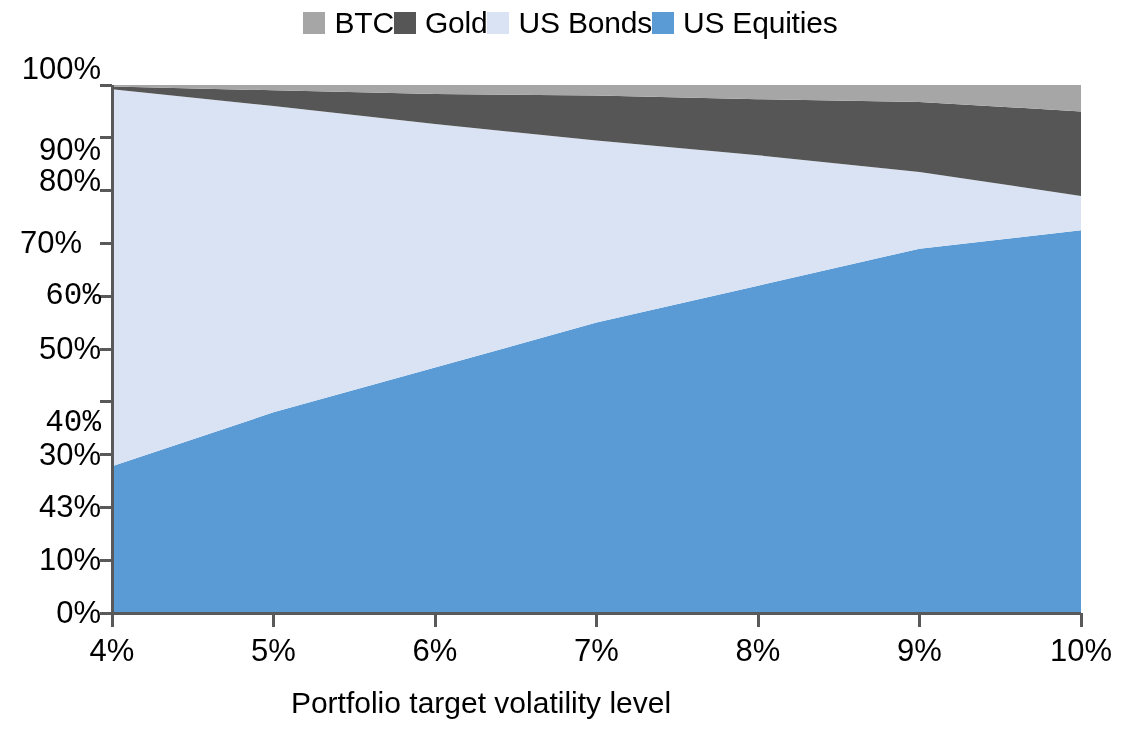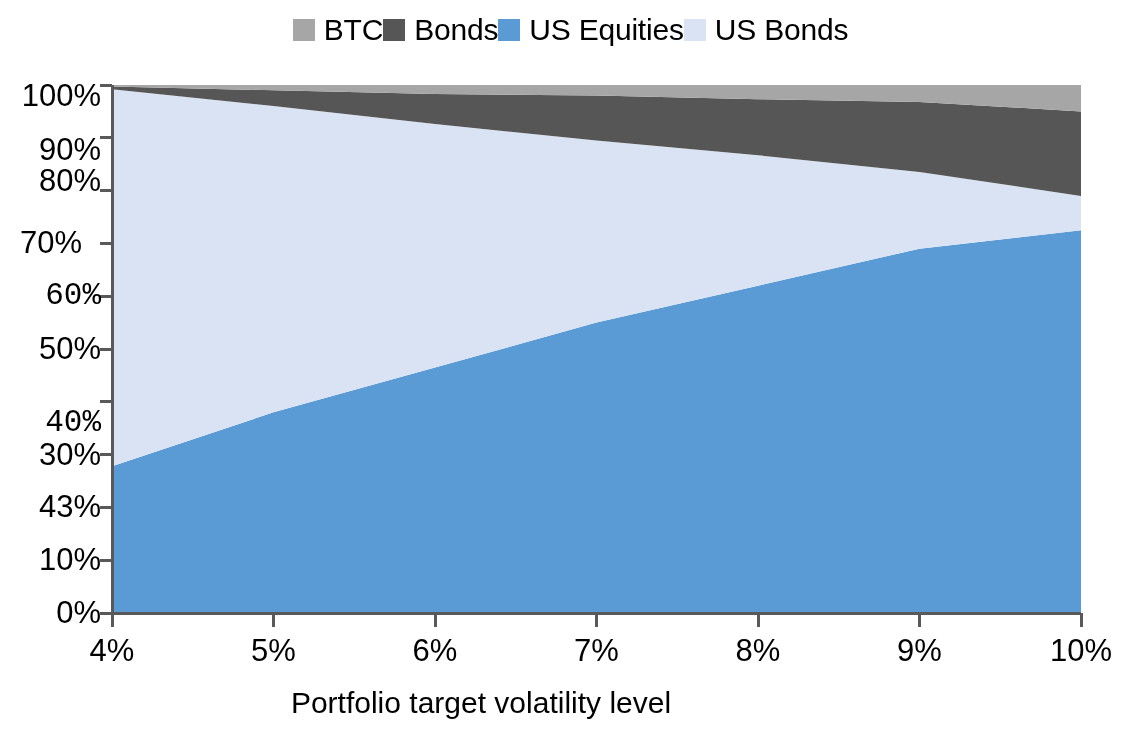--- a/index.html
+++ b/index.html
@@ -22,21 +22,21 @@
   }
 
   
   #legend {
     position: absolute;
     left: 0;
     top: 8px;
     width: 1141px;
     height: 44px;
     display: flex;
-    align-items: center;
+    align-items: flex-start;
     justify-content: center;
   }
   .legend-entry {
     display: flex;
     align-items: center;
     gap: 9px;
   }
   .legend-swatch {
     width: 22px;
     height: 22px;
@@ -113,29 +113,29 @@
 
 <div id="chart-root">
 
   <div id="legend">
     <div class="legend-entry">
       <span class="legend-swatch" style="background: rgb(166, 166, 166);"></span>
       <span class="legend-label">BTC</span>
     </div>
     <div class="legend-entry">
       <span class="legend-swatch" style="background: rgb(86, 86, 86);"></span>
-      <span class="legend-label">Bonds</span>
+      <span class="legend-label">Gold</span>
+    </div>
+    <div class="legend-entry">
+      <span class="legend-swatch" style="background: rgb(218, 227, 243);"></span>
+      <span class="legend-label">US Bonds</span>
     </div>
     <div class="legend-entry">
       <span class="legend-swatch" style="background: rgb(91, 155, 213);"></span>
       <span class="legend-label">US Equities</span>
-    </div>
-    <div class="legend-entry">
-      <span class="legend-swatch" style="background: rgb(218, 227, 243);"></span>
-      <span class="legend-label">US Bonds</span>
     </div>
   </div>
 
   <div id="plot-wrap">
     <svg id="plot-svg" width="1141" height="742">
       <g id="areas-group">
           <path d="M 112 613 L 112 466.216 L 273.5 412.36 L 435 367.48 L 596.5 322.59999999999997 L 758 285.64 L 919.5 248.68 L 1081 230.2 L 1081 613 L 919.5 613 L 758 613 L 596.5 613 L 435 613 L 273.5 613 L 112 613 Z" fill="#5B9BD5" shape-rendering="geometricPrecision"></path>
           <path d="M 112 466.216 L 112 89.22400000000005 L 273.5 106.12 L 435 124.07200000000006 L 596.5 140.44 L 758 155.224 L 919.5 172.12 L 1081 195.88 L 1081 230.2 L 919.5 248.68 L 758 285.64 L 596.5 322.59999999999997 L 435 367.48 L 273.5 412.36 L 112 466.216 Z" fill="#DAE3F3" shape-rendering="geometricPrecision"></path>
           <path d="M 112 89.22400000000005 L 112 86.58399999999995 L 273.5 90.27999999999997 L 435 93.976 L 596.5 95.56000000000006 L 758 99.25599999999997 L 919.5 101.89600000000002 L 1081 111.40000000000003 L 1081 195.88 L 919.5 172.12 L 758 155.224 L 596.5 140.44 L 435 124.07200000000006 L 273.5 106.12 L 112 89.22400000000005 Z" fill="#565656" shape-rendering="geometricPrecision"></path>
           <path d="M 112 86.58399999999995 L 112 85 L 273.5 85 L 435 85 L 596.5 85 L 758 85 L 919.5 85 L 1081 85 L 1081 111.40000000000003 L 919.5 101.89600000000002 L 758 99.25599999999997 L 596.5 95.56000000000006 L 435 93.976 L 273.5 90.27999999999997 L 112 86.58399999999995 Z" fill="#A6A6A6" shape-rendering="geometricPrecision"></path>
@@ -169,21 +169,21 @@
       <div class="ytick-label" style="top: 597px;">0%</div>
       <div class="ytick-label" style="top: 544.2px;">10%</div>
       <div class="ytick-label" style="top: 491.4px;">43%</div>
       <div class="ytick-label" style="top: 438.6px;">30%</div>
       <div class="ytick-label" style="top: 407px; font-family: Liberation Mono, monospace;">40%</div>
       <div class="ytick-label" style="top: 333px; margin-left: 44px;">50%</div>
       <div class="ytick-label" style="top: 280.2px; font-family: Liberation Mono, monospace;">60%</div>
       <div class="ytick-label" style="top: 227.4px; text-align: center;">70%</div>
       <div class="ytick-label" style="top: 165px;">80%</div>
       <div class="ytick-label" style="top: 121.8px; margin-top: 12px;">90%</div>
-      <div class="ytick-label" style="top: 80px;">100%</div>
+      <div class="ytick-label" style="top: 53px;">100%</div>
     </div>
 
   <div id="x-labels">
       <div class="xtick-label" style="left: 112px; top: 635px;">4%</div>
       <div class="xtick-label" style="left: 273.5px; top: 635px;">5%</div>
       <div class="xtick-label" style="left: 435px; top: 635px;">6%</div>
       <div class="xtick-label" style="left: 596.5px; top: 635px;">7%</div>
       <div class="xtick-label" style="left: 758px; top: 635px;">8%</div>
       <div class="xtick-label" style="left: 919.5px; top: 635px;">9%</div>
       <div class="xtick-label" style="left: 1081px; top: 635px;">10%</div>

